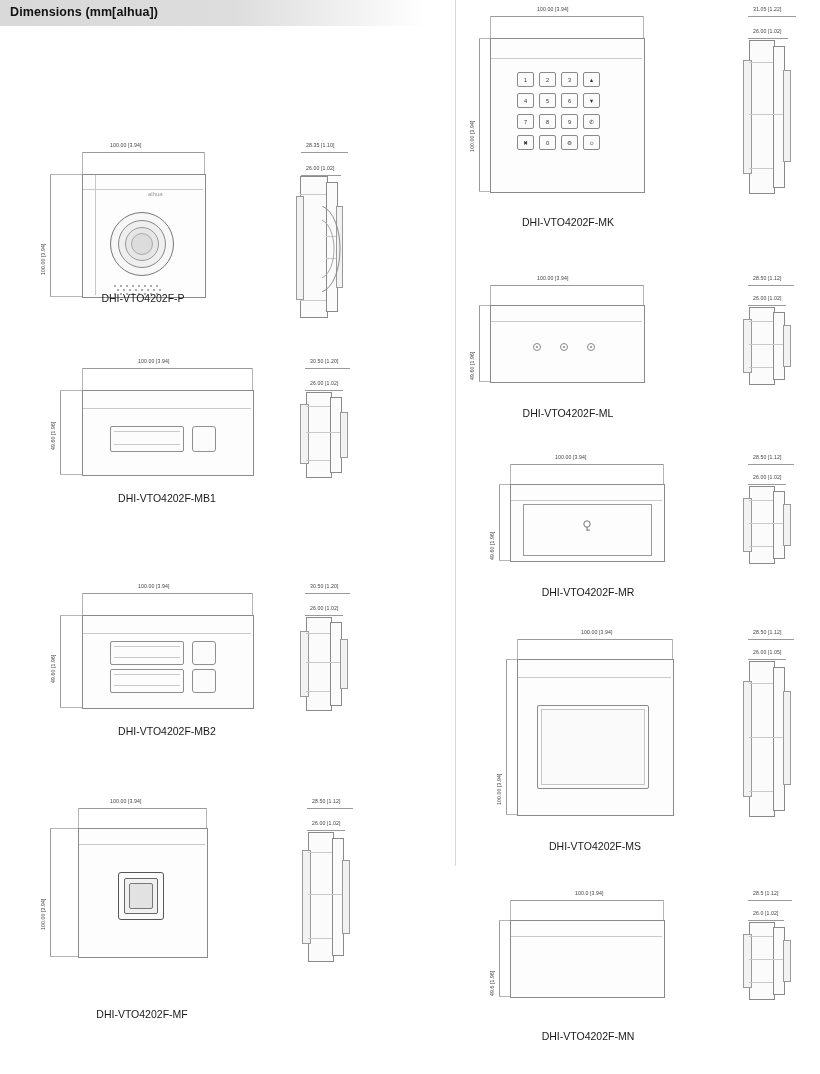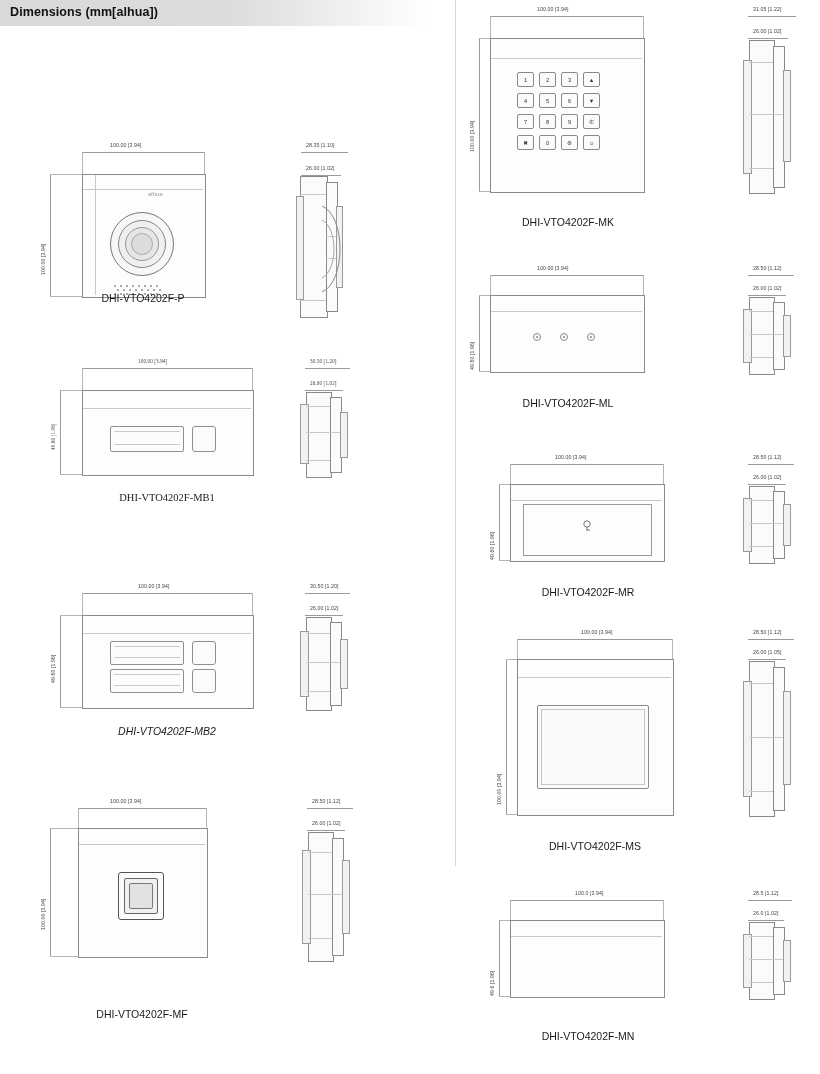--- a/index.html
+++ b/index.html
@@ -141,21 +141,21 @@
       <div class="hline" style="left:30px;top:82px;width:10px;"></div>
       <svg width="34" height="86" style="position:absolute;left:24px;top:30px;">
         <path d="M2 0 C26 10, 26 76, 2 86" fill="none" stroke="#8a8a8a" stroke-width="1"></path>
         <path d="M2 14 C18 22, 18 64, 2 72" fill="none" stroke="#a5a5a5" stroke-width="1"></path>
       </svg>
     </div>
 
     <div class="cap" style="left:82px;top:232px;width:122px;">DHI-VTO4202F-P</div>
   </div>
 
-  <div class="blk" style="left:0;top:340px;width:455px;height:180px;font-family:Liberation Serif, serif;">
+  <div class="blk" style="left:0;top:340px;width:455px;height:180px;">
     <div class="dim" style="left:138px;top:18px;">100.00 [3.94]</div>
     <div class="dl-h" style="left:82px;top:28px;width:170px;"></div>
     <div class="ext" style="left:82px;top:28px;height:22px;"></div>
     <div class="ext" style="left:252px;top:28px;height:22px;"></div>
 
     <div class="dimv" style="left:50px;top:110px;">49.60 [1.96]</div>
     <div class="dl-v" style="left:60px;top:50px;height:84px;"></div>
     <div class="ext-h" style="left:60px;top:50px;width:22px;"></div>
     <div class="ext-h" style="left:60px;top:134px;width:22px;"></div>
 
@@ -218,21 +218,21 @@
     <div class="sideview" style="left:300px;top:52px;width:62px;height:92px;">
       <div class="sv-body" style="left:6px;top:0;width:24px;height:92px;"></div>
       <div class="sv-body" style="left:30px;top:5px;width:10px;height:82px;"></div>
       <div class="sv-fin" style="left:0px;top:14px;width:7px;height:64px;"></div>
       <div class="sv-fin" style="left:40px;top:22px;width:6px;height:48px;"></div>
       <div class="hline" style="left:6px;top:16px;width:24px;"></div>
       <div class="hline" style="left:6px;top:74px;width:24px;"></div>
       <div class="hline" style="left:6px;top:45px;width:34px;"></div>
     </div>
 
-    <div class="cap" style="left:82px;top:160px;width:170px;font-style:italic;">DHI-VTO4202F-MB2</div>
+    <div class="cap" style="left:82px;top:160px;width:170px;">DHI-VTO4202F-MB2</div>
   </div>
 
   <div class="blk" style="left:0;top:780px;width:455px;height:260px;">
     <div class="dim" style="left:110px;top:18px;">100.00 [3.94]</div>
     <div class="dl-h" style="left:78px;top:28px;width:128px;"></div>
     <div class="ext" style="left:78px;top:28px;height:20px;"></div>
     <div class="ext" style="left:206px;top:28px;height:20px;"></div>
 
     <div class="dimv" style="left:40px;top:150px;">100.00 [3.94]</div>
     <div class="dl-v" style="left:50px;top:48px;height:128px;"></div>
@@ -311,21 +311,21 @@
       <div class="sv-fin" style="left:0px;top:20px;width:7px;height:112px;"></div>
       <div class="sv-fin" style="left:40px;top:30px;width:6px;height:90px;"></div>
       <div class="hline" style="left:6px;top:22px;width:24px;"></div>
       <div class="hline" style="left:6px;top:128px;width:24px;"></div>
       <div class="hline" style="left:6px;top:74px;width:34px;"></div>
     </div>
 
     <div class="cap" style="left:58px;top:216px;width:110px;">DHI-VTO4202F-MK</div>
   </div>
 
-  <div class="blk" style="left:455px;top:255px;width:309px;height:165px;">
+  <div class="blk" style="left:455px;top:265px;width:309px;height:165px;">
     <div class="dim" style="left:82px;top:10px;">100.00 [3.94]</div>
     <div class="dl-h" style="left:35px;top:20px;width:153px;"></div>
     <div class="ext" style="left:35px;top:20px;height:20px;"></div>
     <div class="ext" style="left:188px;top:20px;height:20px;"></div>
 
     <div class="dimv" style="left:14px;top:115px;">49.60 [1.96]</div>
     <div class="dl-v" style="left:24px;top:40px;height:76px;"></div>
     <div class="ext-h" style="left:24px;top:40px;width:11px;"></div>
     <div class="ext-h" style="left:24px;top:116px;width:11px;"></div>
 

